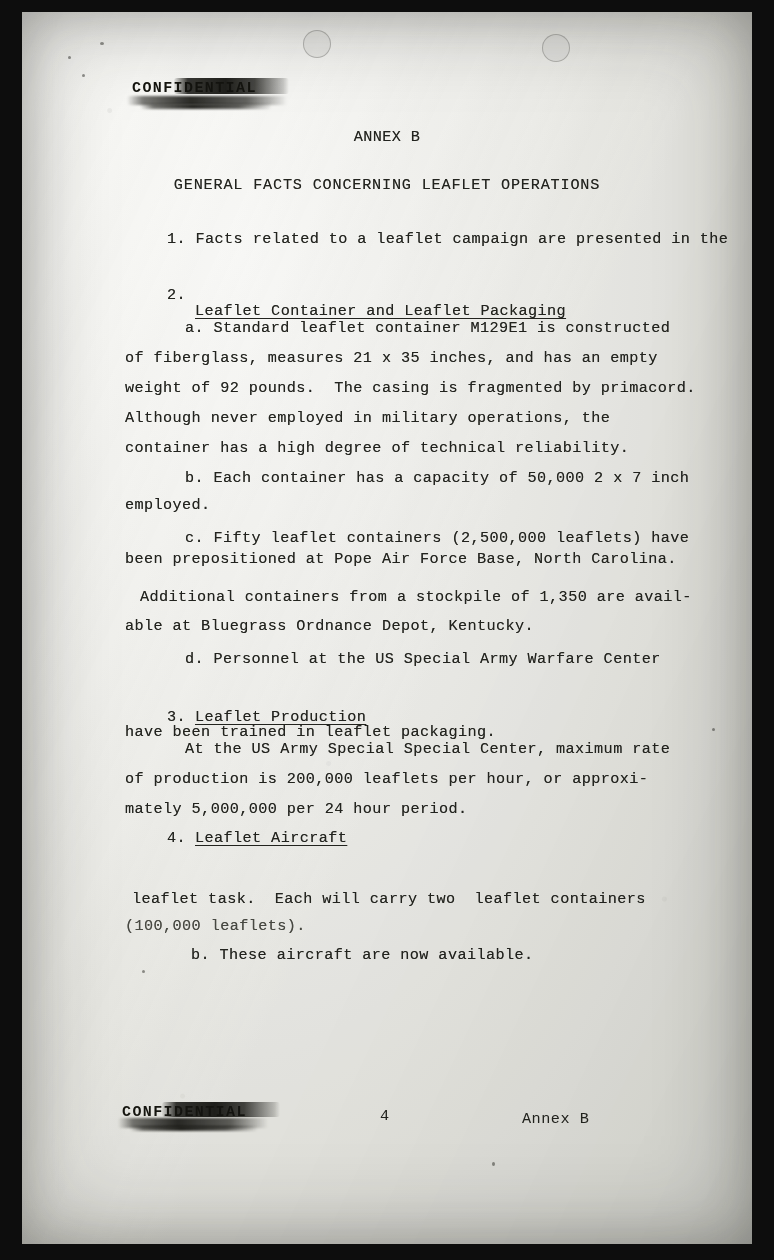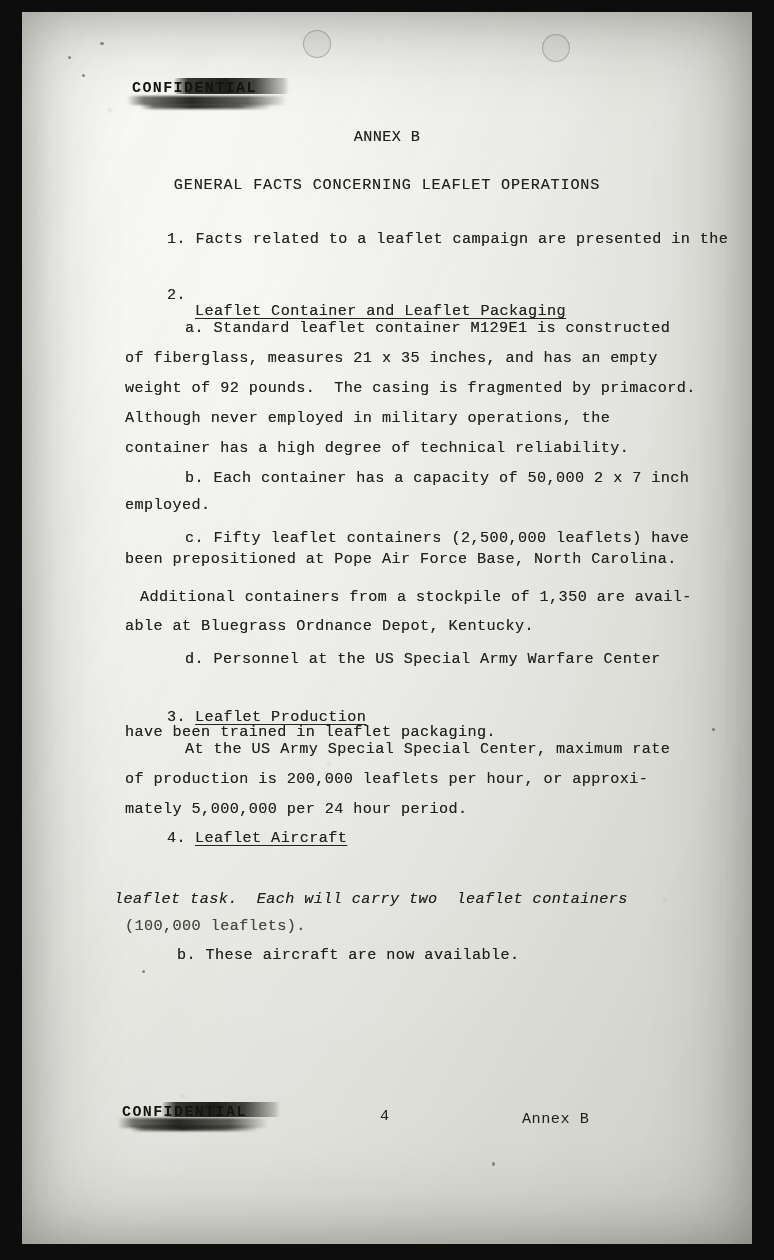--- a/index.html
+++ b/index.html
@@ -161,24 +161,24 @@
     <div class="doc-text" style="left:145px; top:690px;">3.</div>
     <div class="doc-text u" style="left:173px; top:690px;">Leaflet Production</div>
 
     <div class="doc-text" style="left:163px; top:722px;">At the US Army Special Special Center, maximum rate</div>
     <div class="doc-text" style="left:103px; top:752px;">of production is 200,000 leaflets per hour, or approxi-</div>
     <div class="doc-text" style="left:103px; top:782px;">mately 5,000,000 per 24 hour period.</div>
 
     <div class="doc-text" style="left:145px; top:811px;">4.</div>
     <div class="doc-text u" style="left:173px; top:811px;">Leaflet Aircraft</div>
 
-    <div class="doc-text" style="left:92px; top:872px;font-style:italic;">leaflet task.  Each will carry two  leaflet containers</div>
+    <div class="doc-text" style="left:110px; top:872px;">leaflet task.  Each will carry two  leaflet containers</div>
     <div class="doc-text faded" style="left:103px; top:899px;">(100,000 leaflets).</div>
 
-    <div class="doc-text" style="left:155px; top:928px;text-align:right;">b. These aircraft are now available.</div>
+    <div class="doc-text" style="left:169px; top:928px;text-align:right;">b. These aircraft are now available.</div>
 
     <div class="stamp" style="left:100px; top:1092px;">CONFIDENTIAL</div>
     <div class="smudge" style="left:140px; top:1090px; width:118px; height:15px;"></div>
     <div class="smudge2" style="left:96px; top:1106px; width:150px; height:10px;"></div>
     <div class="smudge2" style="left:108px; top:1114px; width:128px; height:5px;"></div>
 
     <div class="footer-line" style="left:358px; top:1095px;">4</div>
     <div class="footer-line" style="left:500px; top:1098px;">Annex B</div>
 
     <div id="grain"></div>

